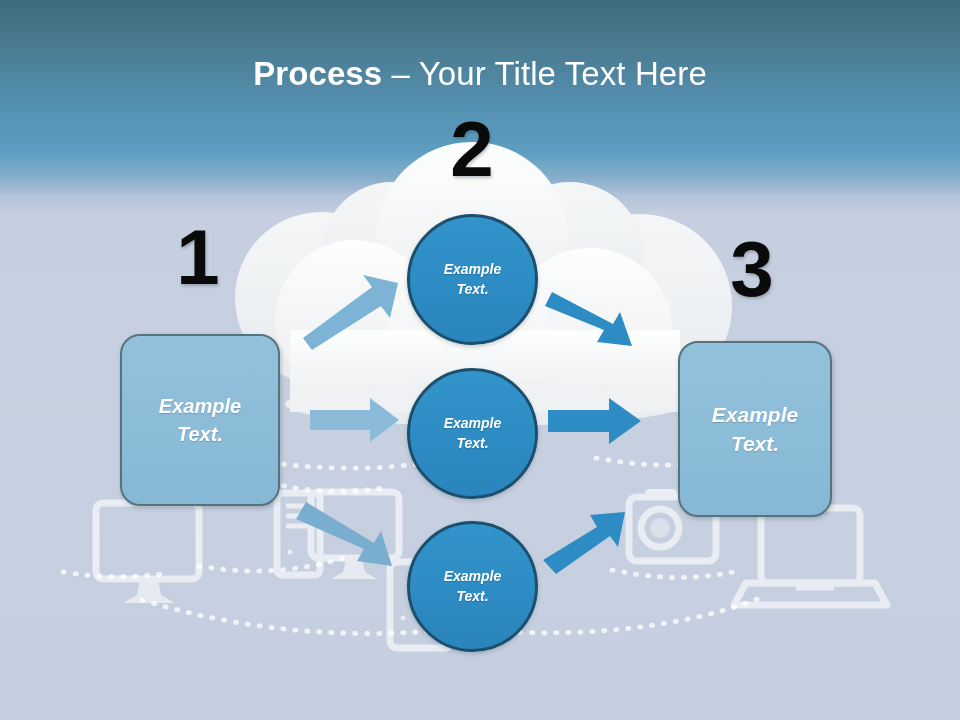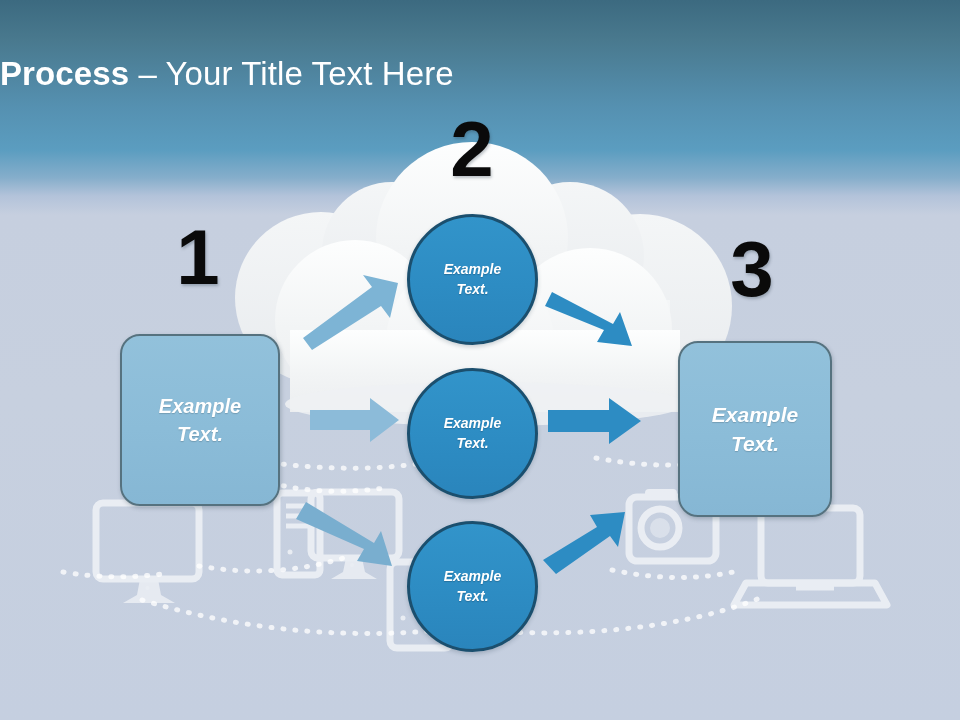--- a/index.html
+++ b/index.html
@@ -31,20 +31,21 @@
     left: 0; top: 0;
     width: 960px; height: 720px;
   }
 
   
   #title {
     position: absolute;
     left: 0;
     top: 52px;
     width: 960px;
+    text-align: center;
     color: #ffffff;
     font-size: 33px;
     letter-spacing: 0.1px;
     line-height: 44px;
     white-space: nowrap;
   }
   #title .strong { font-weight: bold; }
   #title .light  { font-weight: normal; }
 
   

